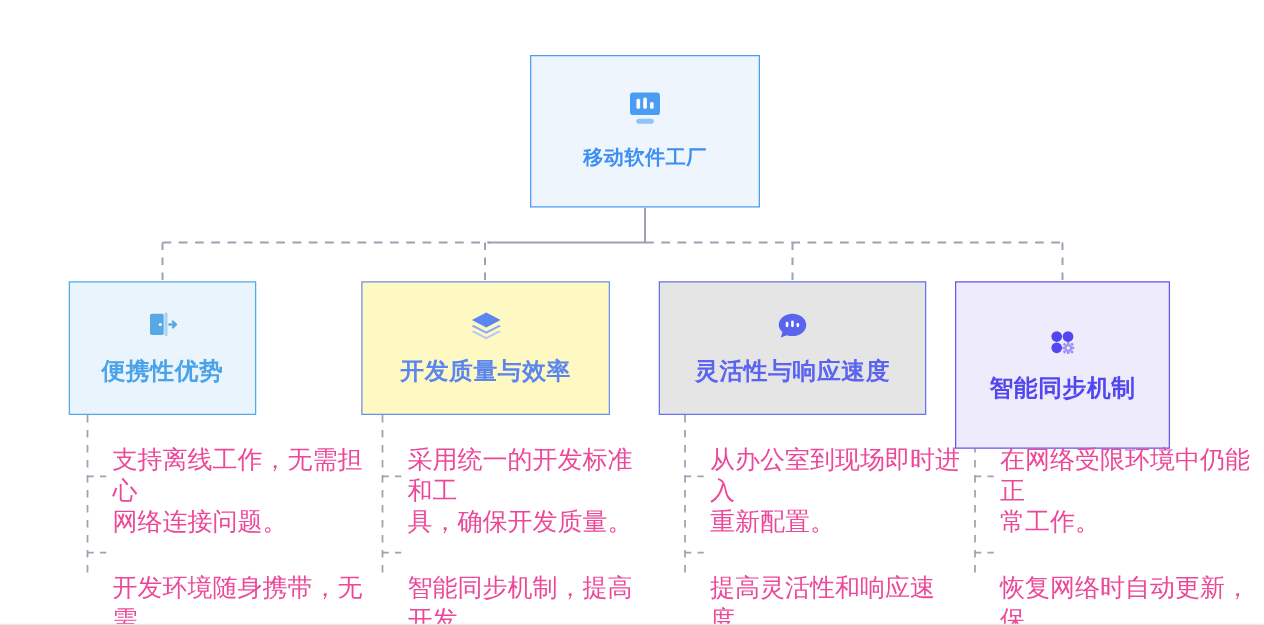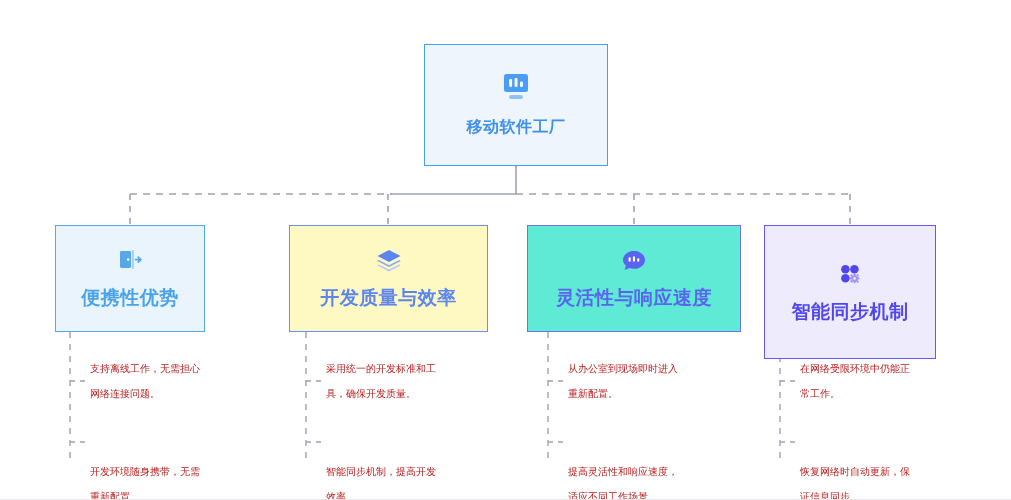--- a/index.html
+++ b/index.html
@@ -43,34 +43,34 @@
     left: 424px; top: 44px; width: 184px; height: 122px;
     background: #eef5fd;
     border-color: #4a9cf5;
   }
   #root-node .node-title { color: #3d8ff0; font-size: 16px; }
   #root-node .icon-wrap { margin-bottom: 16px; }
 
   
   #child-0 { left: 55px;  top: 225px; width: 150px; height: 107px; background: #eaf4fd; border-color: #55aae6; }
   #child-1 { left: 289px; top: 225px; width: 199px; height: 107px; background: #fef9c3; border-color: #6b8ef2; }
-  #child-2 { left: 527px; top: 225px; width: 214px; height: 107px; background: #5eead4; border-color: #6c72f0; }
+  #child-2 { left: 527px; top: 225px; width: 214px; height: 107px; background: #e5e5e5; border-color: #6c72f0; }
   #child-3 { left: 764px; top: 225px; width: 172px; height: 134px; background: #eeecfc; border-color: #6358f0; }
 
   #child-0 .node-title { color: #4aa3e8; }
   #child-1 .node-title { color: #5b86ef; }
   #child-2 .node-title { color: #5b64ef; }
   #child-3 .node-title { color: #5247ee; }
 
   .desc-group { position: absolute; }
   .desc-item {
     position: absolute;
-    font-size: 10px;
+    font-size: 20px;
     line-height: 25px;
-    color: #b91c1c;
+    color: #ec4899;
     white-space: pre-line;
   }
 
   #desc-0 { left: 60px;  top: 356px; width: 230px; }
   #desc-1 { left: 296px; top: 356px; width: 220px; }
   #desc-2 { left: 538px; top: 356px; width: 230px; }
   #desc-3 { left: 770px; top: 356px; width: 232px; }
 
   .desc-item.first { top: 0px; left: 30px; }
   .desc-item.second { top: 61px; left: 30px; margin-top: 42px; }

